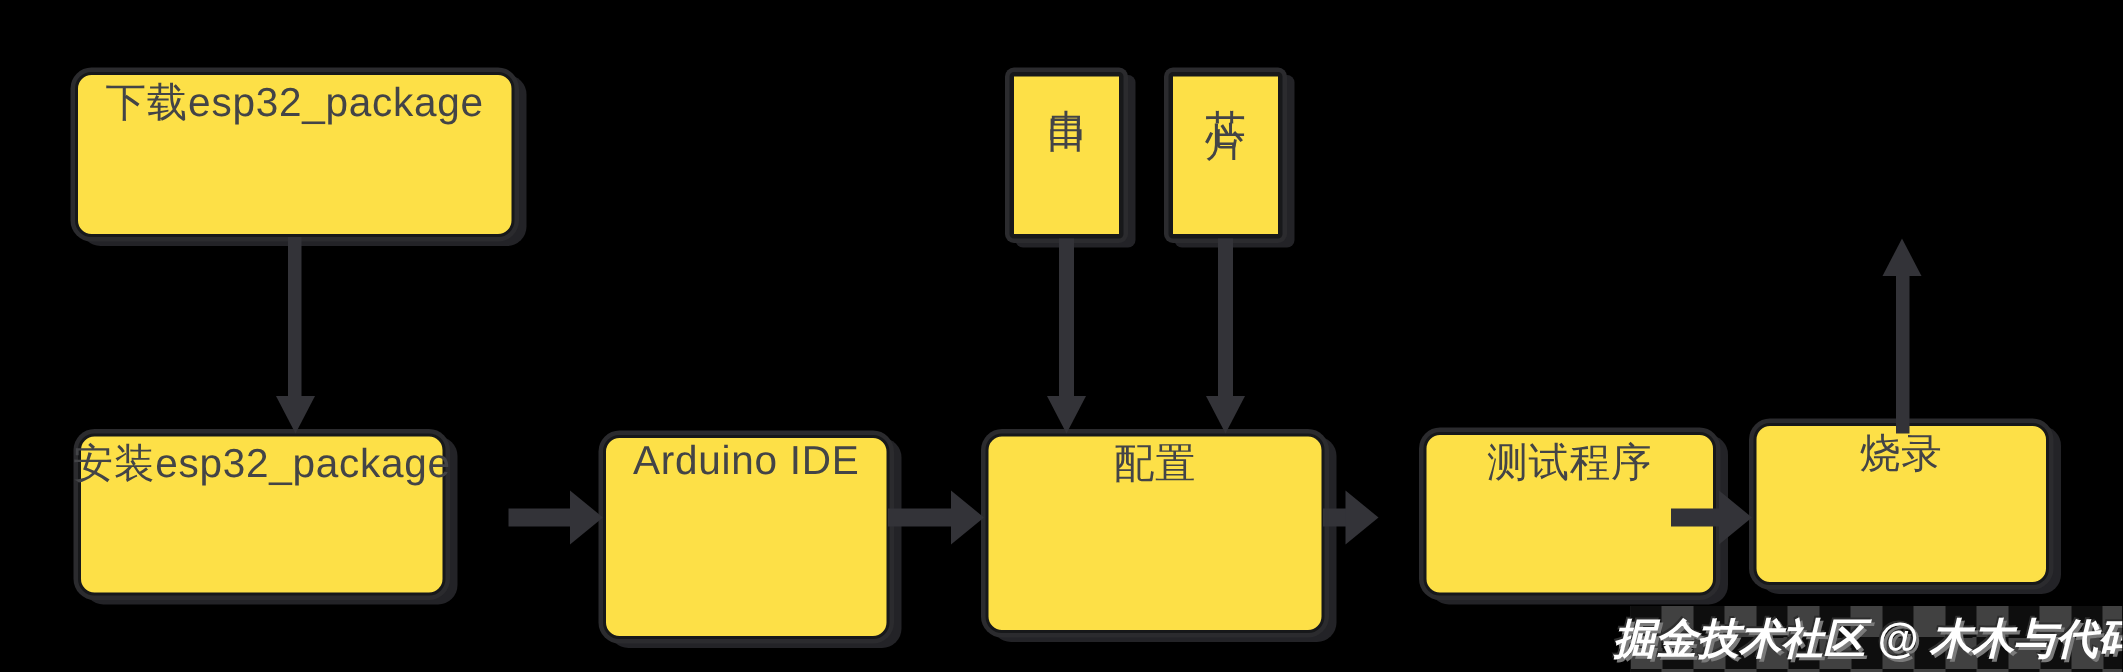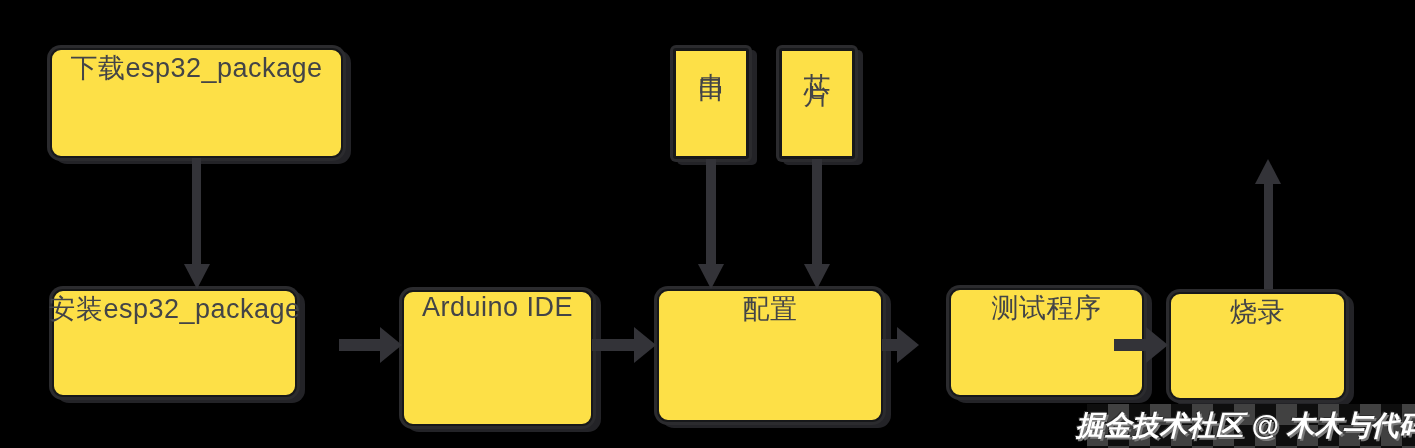--- a/index.html
+++ b/index.html
@@ -42,21 +42,21 @@
     font-size: 27px;
   }
   
   .n-download  { left: 50px;   top: 48px;  width: 293px; height: 110px; }
   .n-install   { left: 52px;   top: 289px; width: 245px; height: 108px; }
   .n-arduino   { left: 402px;  top: 290px; width: 191px; height: 136px; }
   .n-serial    { left: 673px;  top: 48px;  width: 76px;  height: 111px; }
   .n-chip      { left: 779px;  top: 48px;  width: 76px;  height: 111px; }
   .n-configure { left: 657px;  top: 289px; width: 226px; height: 133px; }
   .n-test      { left: 920px;  top: 288px; width: 195px; height: 109px; margin-left: 29px; }
-  .n-burn      { left: 1169px; top: 292px; width: 177px; height: 108px; }
+  .n-burn      { left: 1169px; top: 282px; width: 197px; height: 108px; }
   .n-run       { left: 1170px; top: 48px;  width: 196px; height: 110px; }
   
   .aline {
     position: absolute;
     background: #333338;
   }
   .ahead {
     position: absolute;
     width: 0;
     height: 0;

